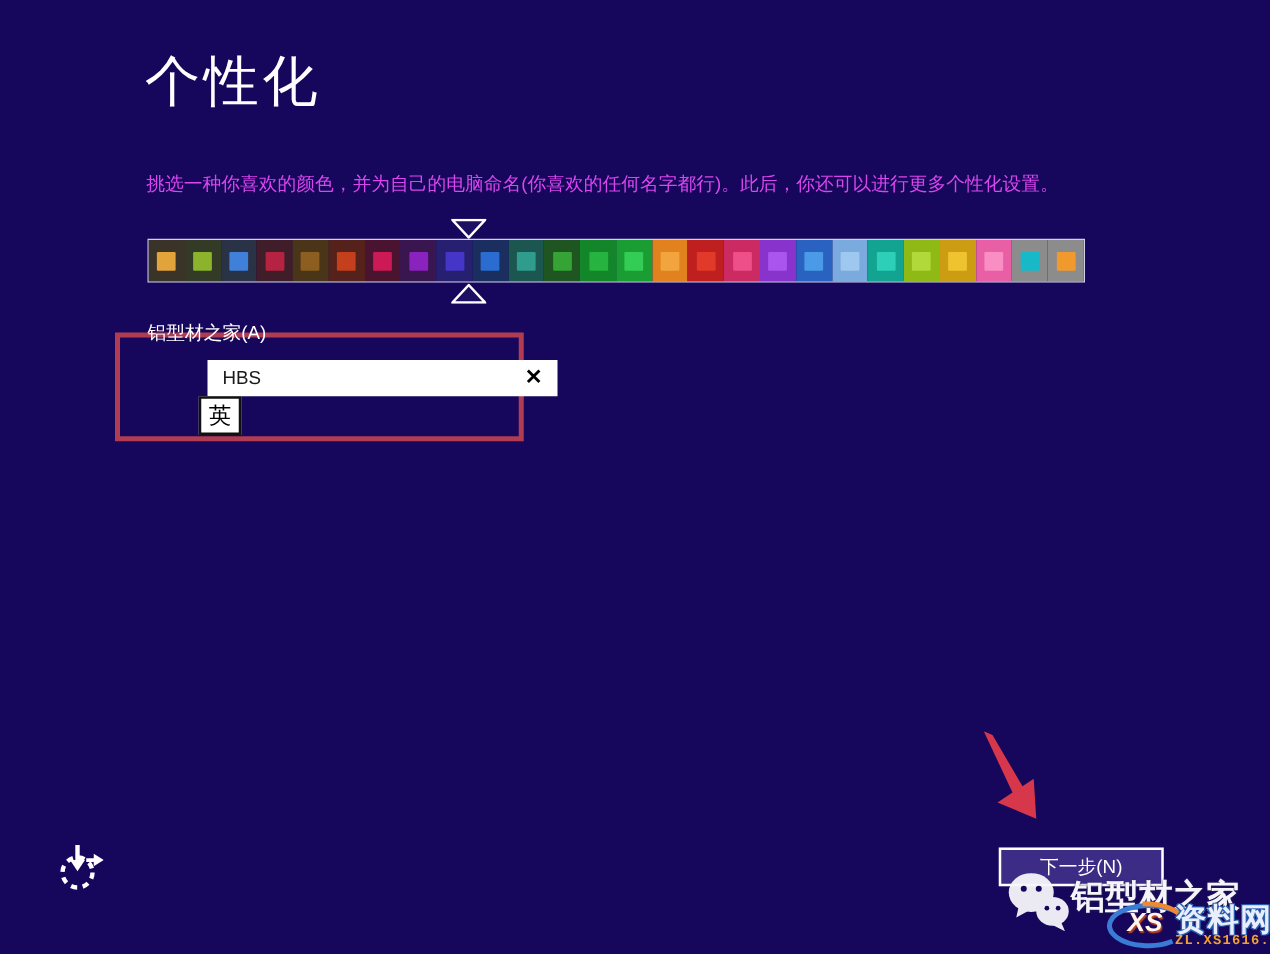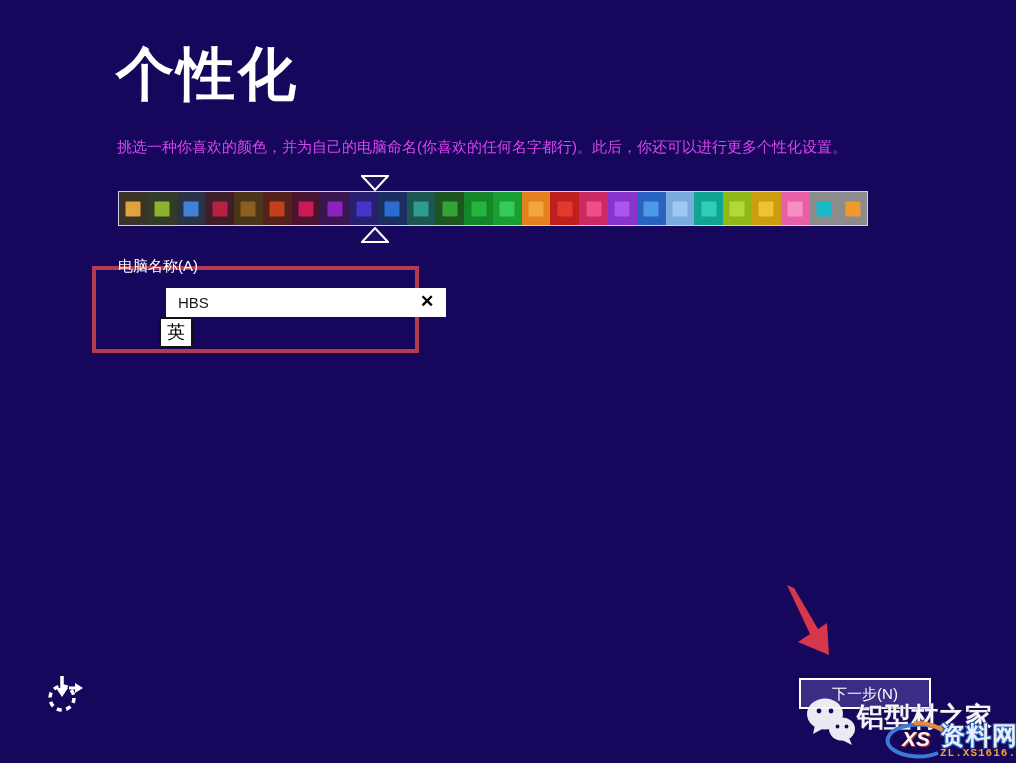--- a/index.html
+++ b/index.html
@@ -6,21 +6,21 @@
   html,body { width:1016px; height:763px; }
   body {
     position:relative;
     background:#17075c;
     font-family:"Liberation Sans", sans-serif;
     color:#ffffff;
     overflow:hidden;
   }
   .title {
     position:absolute; left:116px; top:36px;
-    font-size:58px; font-weight:700; letter-spacing:3px; color:#ffffff;
+    font-size:44px; font-weight:400; letter-spacing:3px; color:#ffffff;
   }
   .subtitle {
     position:absolute; left:117px; top:138px; width:780px;
     font-size:15px; color:#d946ef;
   }
   
   .strip {
     position:absolute; left:118px; top:191px; width:750px; height:35px;
     border:1px solid #cfd0e8; display:flex;
   }
@@ -175,21 +175,21 @@
     </div>
   </div>
 <svg class="tri tri-down" viewBox="0 0 28 16">
   <polygon points="1,1 27,1 14,15" fill="#1d0f62" stroke="#ffffff" stroke-width="2"></polygon>
 </svg>
 <svg class="tri tri-up" viewBox="0 0 28 16">
   <polygon points="14,1 27,15 1,15" fill="#1d0f62" stroke="#ffffff" stroke-width="2"></polygon>
 </svg>
 
 <div class="annotation-rect" style="border-color: rgb(177, 60, 82);"></div>
-<label class="pc-label">电脑名称(A)</label>
+<label class="pc-label">铝型材之家(A)</label>
 <div class="name-wrap">
   <input class="name-input" type="text" value="HBS" style="">
   <span class="clear-x">✕</span>
 </div>
 <div class="ime-box">英</div>
 
 <svg class="eoa" viewBox="0 0 38 42">
   <circle cx="17" cy="24" r="12" fill="none" stroke="#ffffff" stroke-width="3.5" stroke-dasharray="5 4.5"></circle>
   <line x1="17" y1="2" x2="17" y2="17" stroke="#ffffff" stroke-width="3.5"></line>
   <polygon points="11,14 23,14 17,23" fill="#ffffff"></polygon>

